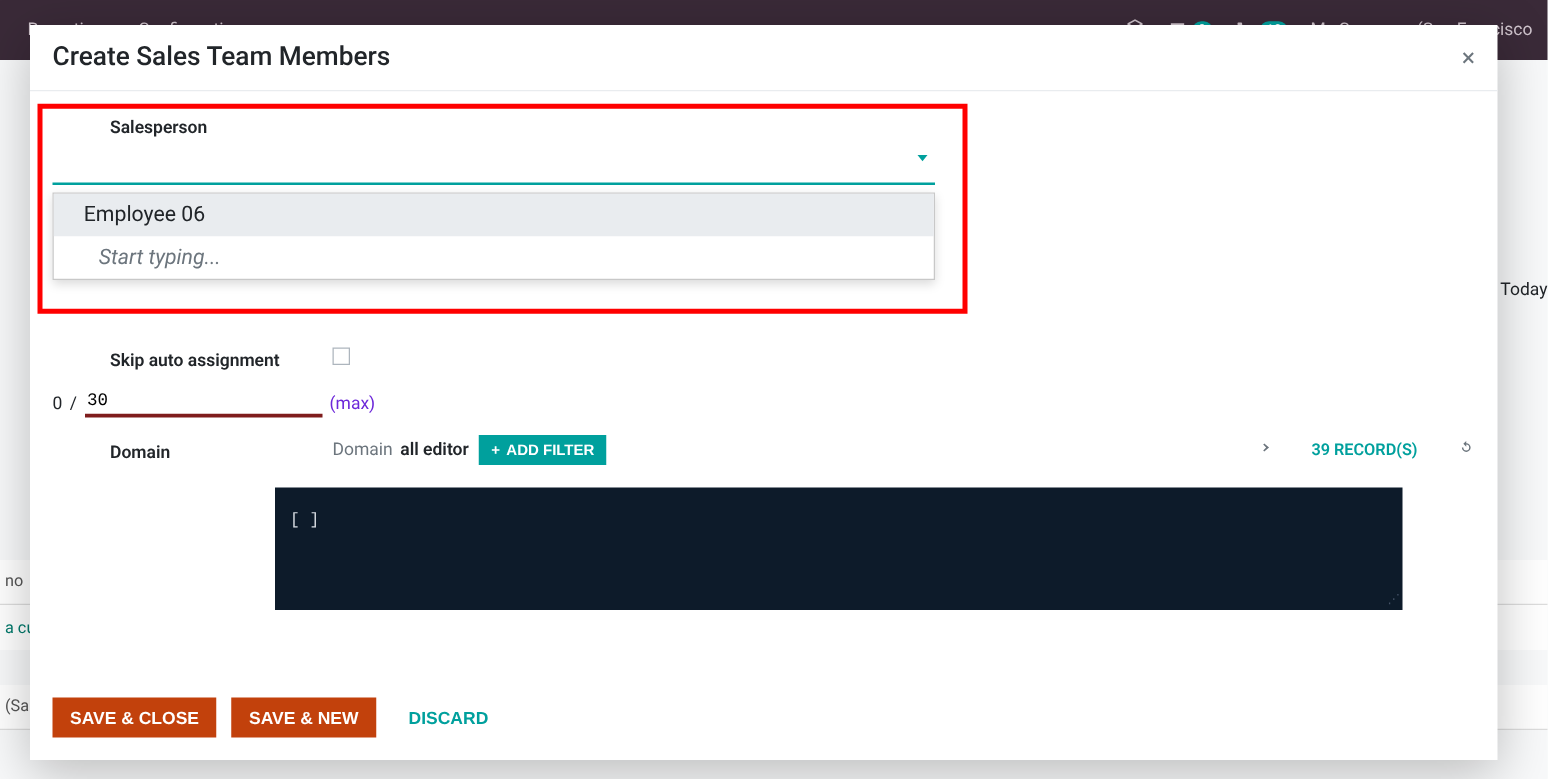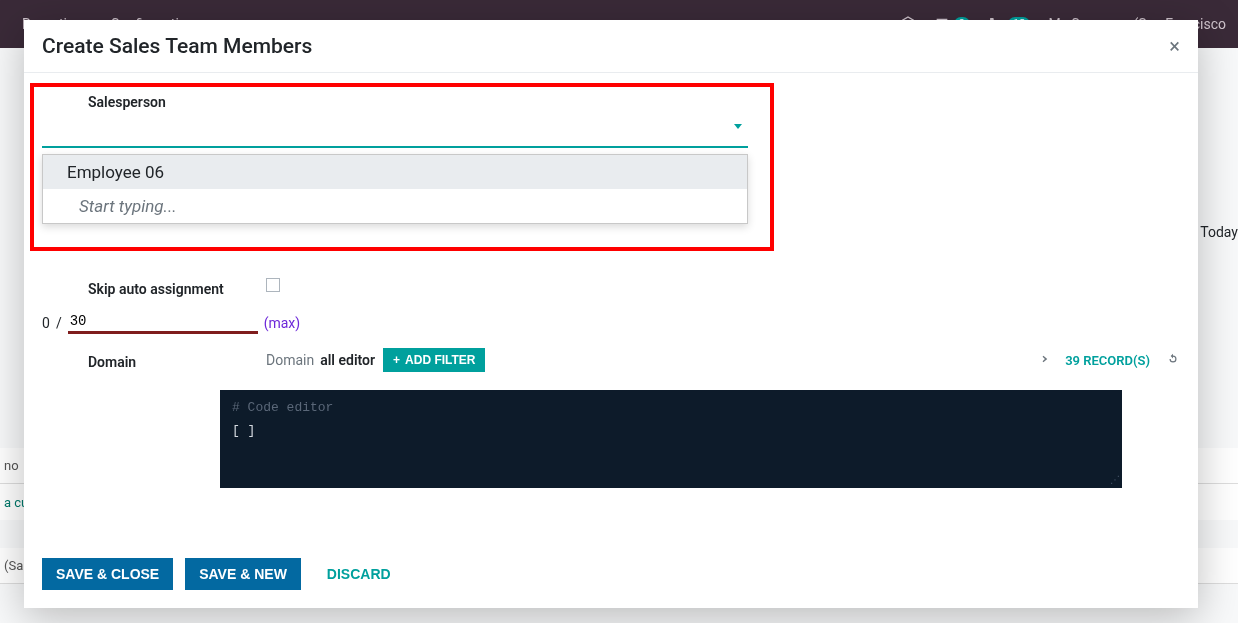--- a/index.html
+++ b/index.html
@@ -49,34 +49,34 @@
   
   .leads-inline { display:flex; align-items:center; gap:6px; font-size:14px; color:#212529;}
   .leads-inline .num-input { border:none; border-bottom:3px solid #7f1d1d; width:190px; padding:2px 2px; font-size:14px;font-family:Liberation Mono, monospace; }
   .muted { color:#6d28d9; }
   
   .domain-row .match-text { color:#6c757d; display:inline-flex; align-items:center; gap:6px; }
   .match-text strong { color:#212529; font-weight:600; }
   .btn-addfilter { background:#00a09d; color:#fff; border:none; padding:5px 10px; font-size:12px; font-weight:600; display:inline-flex; align-items:center; gap:5px; cursor:pointer; }
   .btn-addfilter .plus { font-size:12px; font-weight:bold; }
   
-  .records-right { margin-left:auto; display:flex; align-items:center; gap:16px; color:#00a09d; font-weight:600; font-size:13px;text-align:right; }
+  .records-right { margin-left:auto; display:flex; align-items:center; gap:32px; color:#00a09d; font-weight:600; font-size:13px;text-align:right; }
   .records-right .arrow { color:#6c757d; }
   .records-right .refresh { color:#6c757d; }
   
   .domain-top { display:flex; align-items:center; width:100%; }
   
   .code-editor { margin-top:18px; margin-left:178px; width:902px; height:98px; background:#0d1b2a; color:#8892a0; font-family: 'Courier New', monospace; font-size:13px; padding:10px 12px; position:relative; resize:none; }
   .code-editor .comment { color:#5a6778; }
   .code-editor .brackets { color:#d4d9df; margin-top:8px; }
   .resize-handle { position:absolute; right:2px; bottom:2px; color:#445266; font-size:10px; }
   
   .modal-footer { padding:14px 18px 18px 18px; display:flex; gap:12px; align-items:center; }
   .btn { border:none; padding:8px 14px; font-size:14px; font-weight:600; cursor:pointer; }
-  .btn-primary { background:#0369a1; color:#fff; }
+  .btn-primary { background:#c2410c; color:#fff; }
   .btn-link { background:transparent; color:#00a09d; font-weight:600;text-align:right; }
   
   
   .bg-today { position:absolute; right:0; top:224px; color:#212529; font-size:14px; }
 </style>
 </head>
 <body>
 
 <div class="topnav">
   <div class="left-links">
@@ -175,21 +175,20 @@
           <span class="refresh">
             <svg width="14" height="14" viewBox="0 0 24 24" fill="#6c757d">
                 <path d="M12 6V3L8 7l4 4V8a4 4 0 1 1-4 4H6a6 6 0 1 0 6-6z"></path>
               </svg>
           </span>
         </div>
       </div>
     </div>
 
     <div class="code-editor">
-      <div class="comment"># Code editor</div>
       <div class="brackets">[ ]</div>
       <div class="resize-handle">⋰</div>
     </div>
 
   </div>
 
   <div class="modal-footer">
     <button class="btn btn-primary">SAVE &amp; CLOSE</button>
     <button class="btn btn-primary">SAVE &amp; NEW</button>
     <button class="btn btn-link">DISCARD</button>

